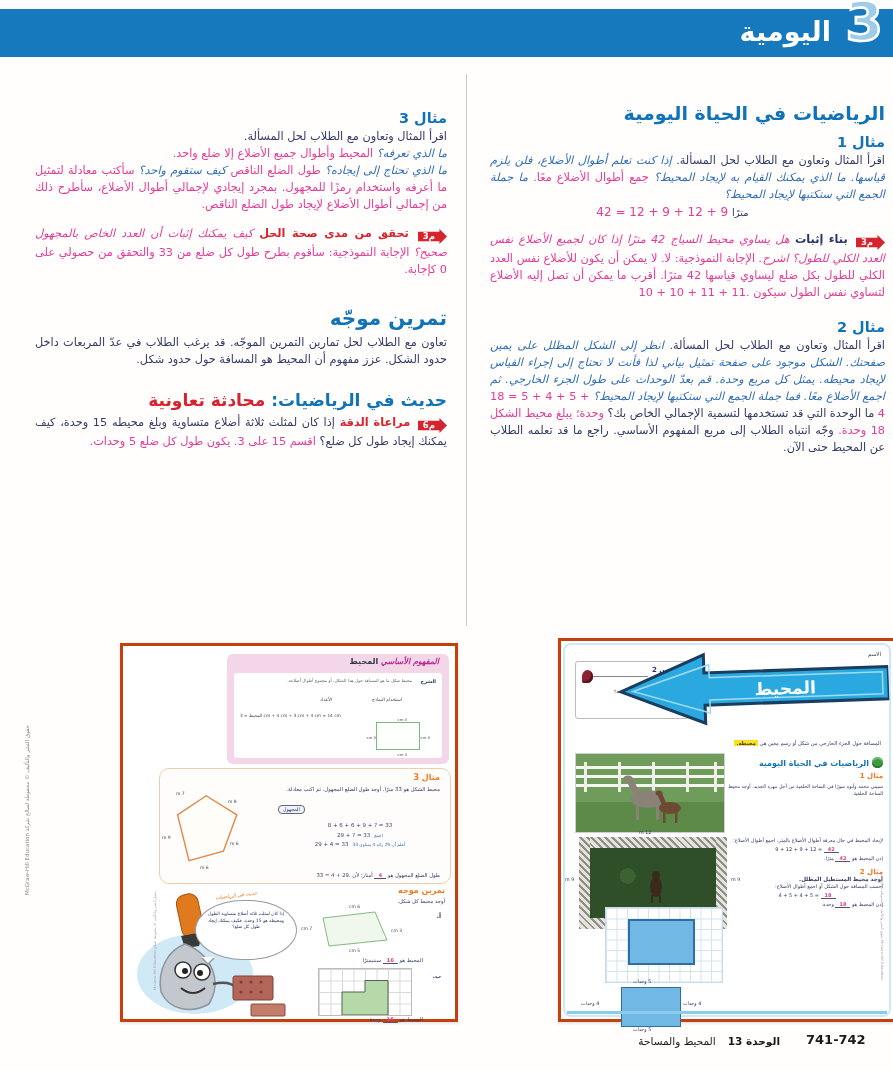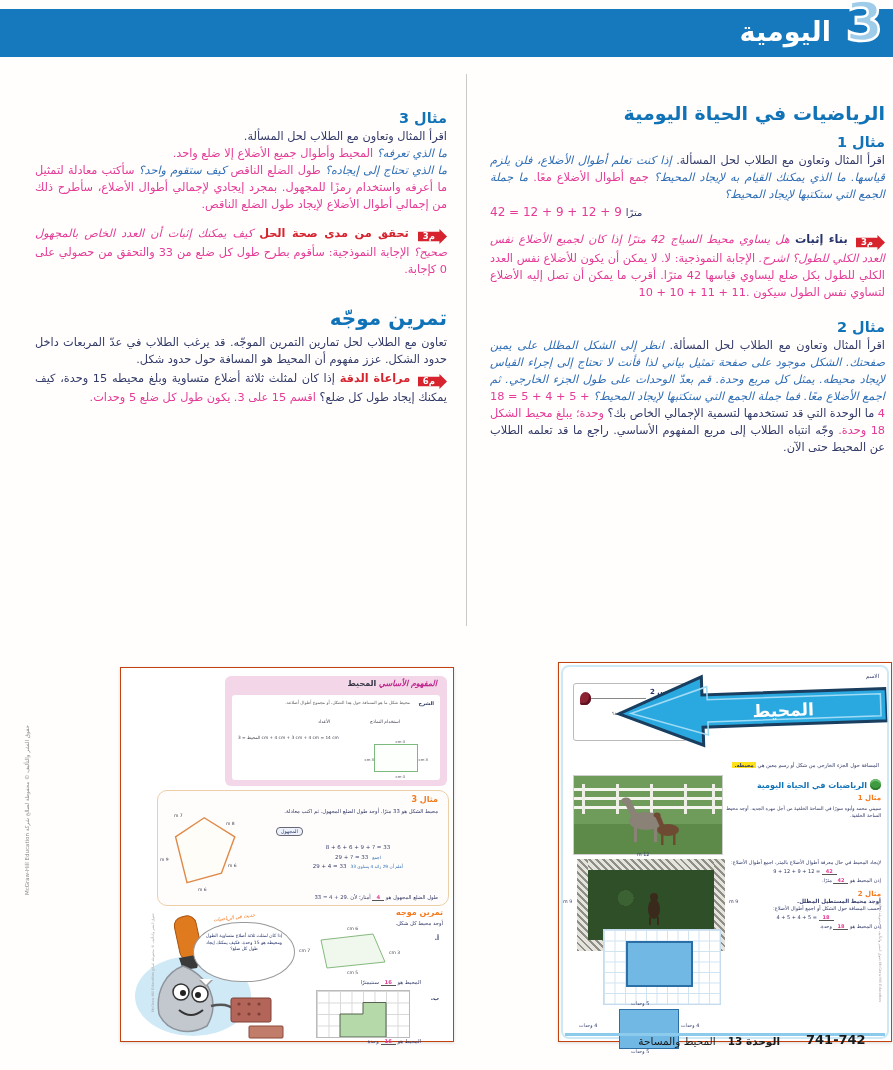--- a/index.html
+++ b/index.html
@@ -20,33 +20,33 @@
   .big-h{color:#1173b7;font-weight:bold;font-size:20px;margin:28px 0 4px;}
   .talk-h{font-weight:bold;font-size:17px;margin:22px 0 4px;color:#1173b7;}
   .talk-h .red{color:#d6232e;}
   .body-p{font-size:11.3px;line-height:17px;text-align:justify;margin:2px 0;}
   .navy{color:#323a68;}
   .qblue{color:#2f6eb6;font-style:italic;}
   .pink{color:#e53a96;}
   .pinki{color:#e53a96;font-style:italic;}
   .redb{color:#d6232e;font-weight:bold;}
   .navyb{color:#28356b;font-weight:bold;}
-  .eqline{direction:ltr;font-size:12px;margin:1px 30px 2px 0;}
+  .eqline{direction:ltr;text-align:center;font-size:12px;margin:1px 30px 2px 0;}
   .badge{display:inline-block;background:#d6232e;color:#fff;font-size:8.5px;font-weight:bold;
          line-height:12px;padding:1px 12px 2px 5px;margin-left:3px;vertical-align:-2px;
          clip-path:polygon(0 18%,74% 18%,74% 0,100% 50%,74% 100%,74% 82%,0 82%);}
   .mt12{margin-top:12px;}
   
   .pgnums{position:absolute;left:806px;top:1032px;font-size:13px;font-weight:bold;color:#1a1a1a;direction:ltr;}
   .unitline{position:absolute;left:630px;top:1035px;width:150px;font-size:10.5px;color:#1a1a1a;direction:rtl;text-align:right;}
   .unitline b{margin-left:12px;}
   .vcopy{position:absolute;left:24px;top:995px;transform:rotate(-90deg);transform-origin:0 0;
          width:270px;font-size:5.5px;color:#8a8a8a;direction:rtl;}
   
-  .thumb{position:absolute;background:#fff;border:1px solid #c2410c;box-shadow:0 1px 3px rgba(0,0,0,.15);margin-top:24px;}
+  .thumb{position:absolute;background:#fff;border:3px solid #c2410c;box-shadow:0 1px 3px rgba(0,0,0,.15);}
   .abs{position:absolute;}
   
   #tl{left:120px;top:643px;width:332px;height:373px;font-size:5px;}
   .kc-box{position:absolute;left:104px;top:8px;width:222px;height:110px;background:#f3d7e8;border-radius:6px;}
   .kc-head{position:absolute;right:10px;top:3px;font-size:8px;}
   .kc-label{color:#c0278f;font-weight:bold;font-style:italic;}
   .kc-title{color:#334;font-weight:bold;}
   .kc-inner{position:absolute;left:7px;right:7px;top:19px;bottom:6px;background:#fff;border-radius:3px;}
   .kc-row1l{position:absolute;right:6px;top:5px;font-size:5px;font-weight:bold;color:#323a68;}
   .kc-row1t{position:absolute;right:30px;top:5px;width:130px;font-size:4.3px;color:#666;line-height:6px;text-align:right;}
@@ -166,20 +166,24 @@
     <p class="body-p mt12">
       <span class="badge">م3</span>
       <span class="redb">تحقق من مدى صحة الحل</span>
       <span class="pinki">كيف يمكنك إثبات أن العدد الخاص بالمجهول صحيح؟ </span>
       <span class="pink">الإجابة النموذجية: سأقوم بطرح طول كل ضلع من 33 والتحقق من حصولي على 0 كإجابة.</span>
     </p>
     <div class="big-h">تمرين موجّه</div>
     <p class="body-p">
       <span class="navy">تعاون مع الطلاب لحل تمارين التمرين الموجّه. قد يرغب الطلاب في عدّ المربعات داخل حدود الشكل. عزز مفهوم أن المحيط هو المسافة حول حدود شكل.</span>
     </p>
+    <div class="talk-h">
+      <span>حديث في الرياضيات:</span>
+      <span class="red">محادثة تعاونية</span>
+    </div>
     <p class="body-p">
       <span class="badge">م6</span>
       <span class="redb">مراعاة الدقة</span>
       <span class="navy">إذا كان لمثلث ثلاثة أضلاع متساوية وبلغ محيطه 15 وحدة، كيف يمكنك إيجاد طول كل ضلع؟ </span>
       <span class="pink">اقسم 15 على 3. يكون طول كل ضلع 5 وحدات.</span>
     </p>
   </div>
 
   <div class="thumb" id="tl">
 

